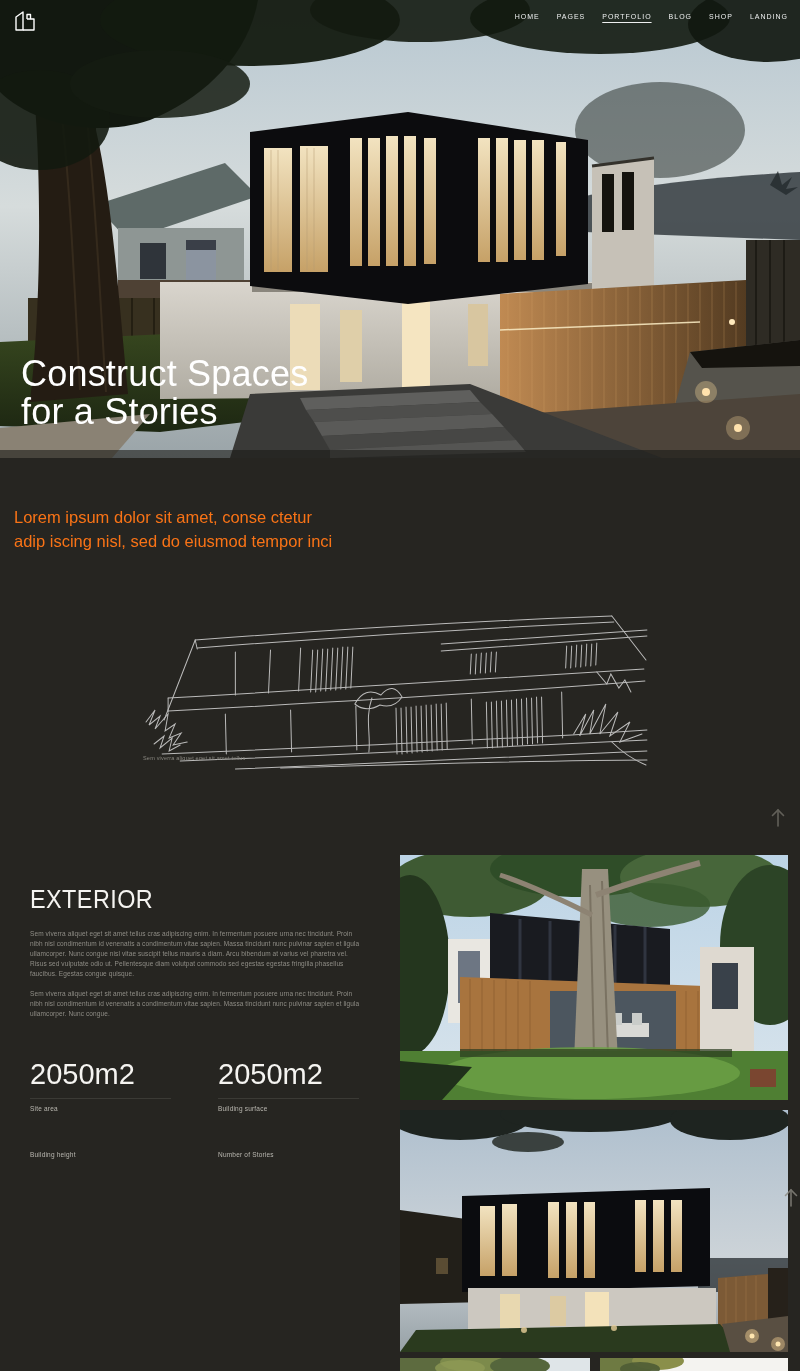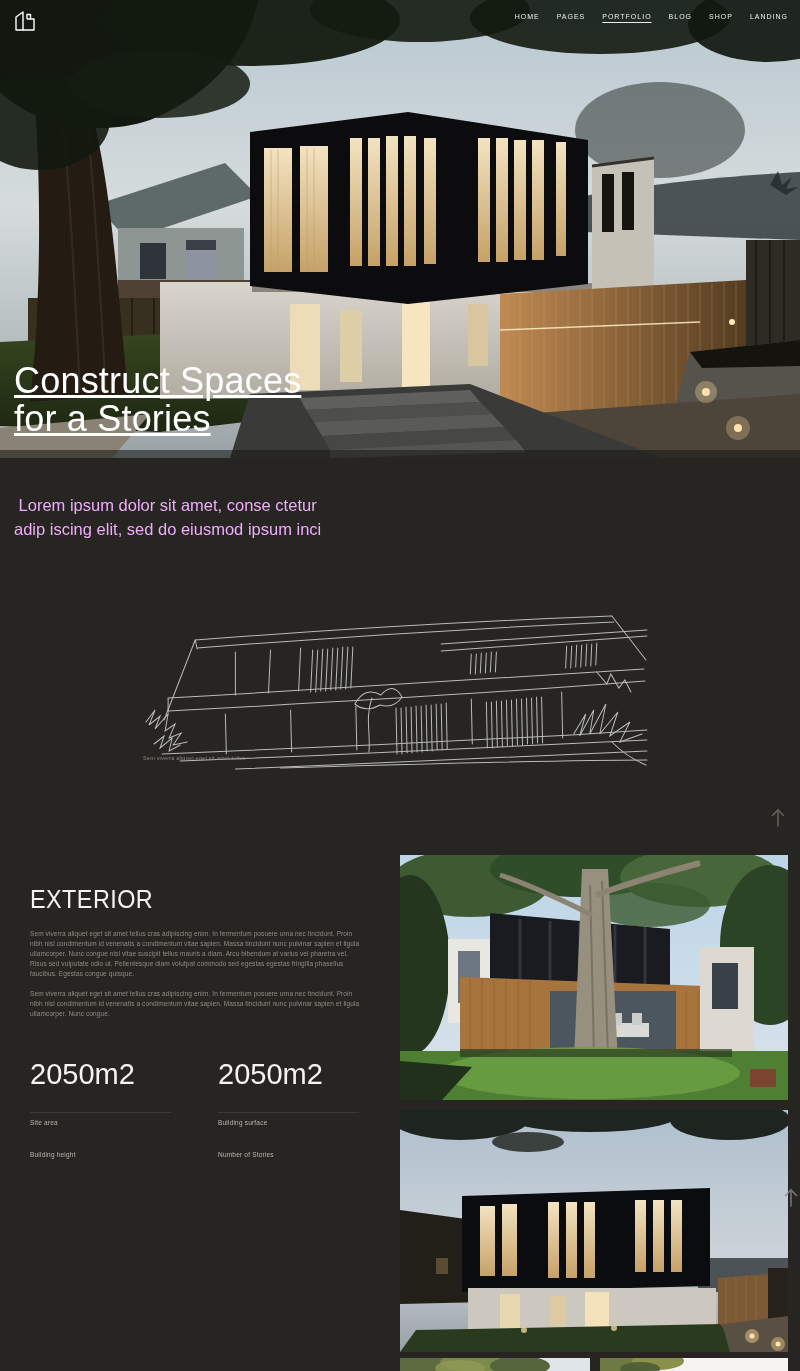--- a/index.html
+++ b/index.html
@@ -9,40 +9,40 @@
   .hero{position:absolute;left:0;top:0;width:800px;height:458px;overflow:hidden;}
   .hero svg.photo{position:absolute;left:0;top:0;width:100%;height:100%;display:block;}
   .topbar{position:absolute;left:0;top:0;width:100%;height:40px;}
   .logo{position:absolute;left:12px;top:8px;width:26px;height:24px;cursor:pointer;}
   .nav{position:absolute;right:12px;top:13px;display:flex;gap:17px;}
   .nav-item{font-size:7px;letter-spacing:1px;color:#eef0f0;cursor:pointer;text-transform:uppercase;}
   .nav-item.active{text-decoration:underline;text-underline-offset:3px;}
   .headline{position:absolute;left:14px;bottom:20px;color:#ffffff;font-size:36px;line-height:1.06;
             font-weight:500;letter-spacing:0.2px;}
   
-  .intro{position:absolute;left:14px;top:495px;color:#f0abfc;font-size:16.5px;line-height:1.22;text-align:center;}
+  .intro{position:absolute;left:14px;top:507px;color:#f97316;font-size:16.5px;line-height:1.22;}
   .intro div{white-space:nowrap;margin-bottom:4px;}
   
   .sketch{position:absolute;left:140px;top:602px;width:512px;height:168px;}
   .sketch svg{width:100%;height:100%;display:block;}
   .sketch-caption{position:absolute;left:143px;top:755px;font-size:5.5px;letter-spacing:.2px;color:#8a8881;}
   
   .up-arrow{position:absolute;width:16px;height:22px;cursor:pointer;opacity:.75;}
   .up-arrow.a1{left:770px;top:806px;}
   .up-arrow.a2{left:783px;top:1186px;z-index:5;opacity:.8;}
   
   .exterior{position:absolute;left:30px;top:884px;width:336px;}
   .exterior h2{margin:0 0 14px 0;color:#f5f4f1;font-size:26px;font-weight:500;letter-spacing:.5px;
                transform:scaleX(.9);transform-origin:left;white-space:nowrap;}
   .exterior p{margin:0 0 10px 0;color:#8f8d86;font-size:6.5px;line-height:10px;letter-spacing:.1px;}
   .stats{position:absolute;left:0px;top:176px;width:346px;}
   .stat{position:absolute;width:141px;}
   .stat.s0{left:0;top:0;}   .stat.s1{left:188px;top:0;}
   .stat.s2{left:0;top:85px;}.stat.s3{left:188px;top:85px;}
-  .stat .value{color:#f5f4f1;font-size:29px;font-weight:500;line-height:1;padding-bottom:23px;
+  .stat .value{color:#f5f4f1;font-size:29px;font-weight:500;line-height:1;padding-bottom:9px;
                border-bottom:1px solid #3b3a35;}
   .stat .label{margin-top:6px;color:#b9b7b0;font-size:6.5px;letter-spacing:.2px;}
   
   .gallery-img{position:absolute;overflow:hidden;}
   .gallery-img svg{width:100%;height:100%;display:block;}
   .g1{left:400px;top:855px;width:388px;height:245px;}
   .g2{left:400px;top:1110px;width:388px;height:242px;}
   .g3{left:400px;top:1358px;width:190px;height:13px;}
   .g4{left:600px;top:1358px;width:188px;height:13px;}
 </style>
@@ -218,29 +218,29 @@
       <nav class="nav">
         <span class="nav-item">HOME</span>
         <span class="nav-item">PAGES</span>
         <span class="nav-item active">PORTFOLIO</span>
         <span class="nav-item">BLOG</span>
         <span class="nav-item">SHOP</span>
         <span class="nav-item">LANDING</span>
       </nav>
     </div>
 
-    <h1 class="headline" style="margin:0;text-decoration:underline;">
+    <h1 class="headline" style="margin:7px;">
       <div>Construct Spaces</div>
       <div>for a Stories</div>
     </h1>
   </header>
 
   <div class="intro">
     <div>Lorem ipsum dolor sit amet, conse ctetur</div>
-    <div>adip iscing elit, sed do eiusmod ipsum inci</div>
+    <div>adip iscing nisl, sed do eiusmod tempor inci</div>
   </div>
 
   <div class="sketch">
     <svg viewBox="0 0 510 168" preserveAspectRatio="none">
       <g fill="none" stroke="#cfcfcf" stroke-width="1" stroke-linecap="round" opacity=".88">
 
         <path d="M55,38 C200,27 360,18 470,14"></path>
         <path d="M57,46 C210,34 365,25 472,20"></path>
         <line x1="55" y1="38" x2="57" y2="47"></line>
         <path d="M300,42 C380,37 450,32 505,28"></path>

